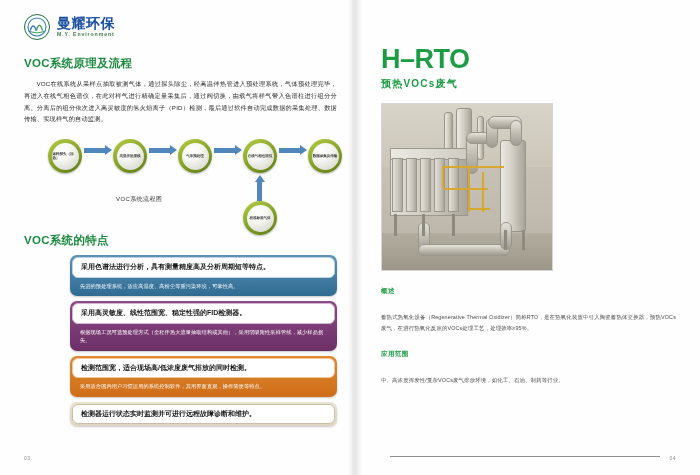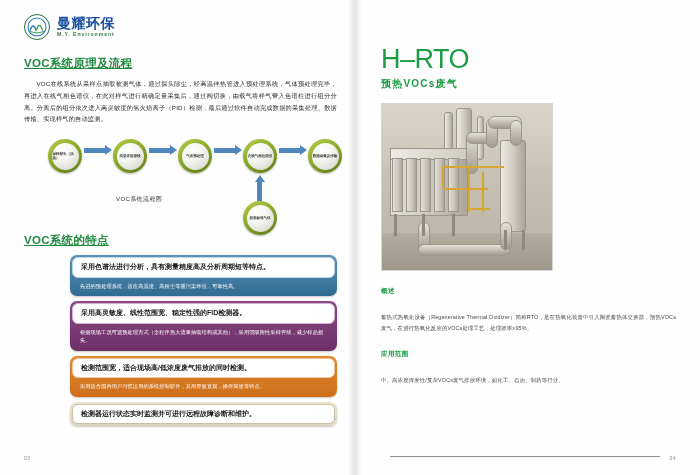--- a/index.html
+++ b/index.html
@@ -46,21 +46,21 @@
     letter-spacing: 0.5px;
   }
   .logo-en {
     font-size: 5.2px; color: #3b7a44; letter-spacing: 0.9px;
     margin-top: 2px; font-weight: bold;
   }
 
   
   .sec-title {
     font-size: 11.5px; font-weight: bold; color: #1d8a3f;
-    letter-spacing: 0.3px; margin-bottom: 7px; text-decoration: underline;
+    letter-spacing: 0.3px; margin-bottom: 7px;
   }
   .sec-title.second { margin-top: 8px; }
 
   .body-para {
     font-size: 6.2px; line-height: 1.9; color: #2a2a2a;
     text-align: justify; text-indent: 12.4px;
     letter-spacing: 0.2px;
     margin-bottom: 8px;
   }
 
@@ -144,21 +144,21 @@
   .f-purple { background: linear-gradient(to bottom, #8d4a86, #6b2f66); }
   .f-orange { background: linear-gradient(to bottom, #e08a33, #cf6d18); }
   .f-beige  { background: linear-gradient(to bottom, #e9e3d2, #ddd5c0); }
   .f-beige .feature-head { border: 1px solid #c9bfa4; }
   .f-blue   .feature-head { border: 1px solid #bdd3e2; }
   .f-purple .feature-head { border: 1px solid #d2b6cf; }
   .f-orange .feature-head { border: 1px solid #f0c79a; }
 
   
   .rto-title {
-    font-size: 27px; font-weight: normal; color: #1d9c45;
+    font-size: 27px; font-weight: bold; color: #1d9c45;
     letter-spacing: -0.5px; line-height: 1;
   }
   .rto-sub {
     font-size: 10px; font-weight: bold; color: #1d9c45;
     letter-spacing: 1.2px; margin-top: 4px;
   }
   .photo {
     margin-top: 12px;
     width: 172px; height: 168px;
     border: 1px solid #d6d6d6;

